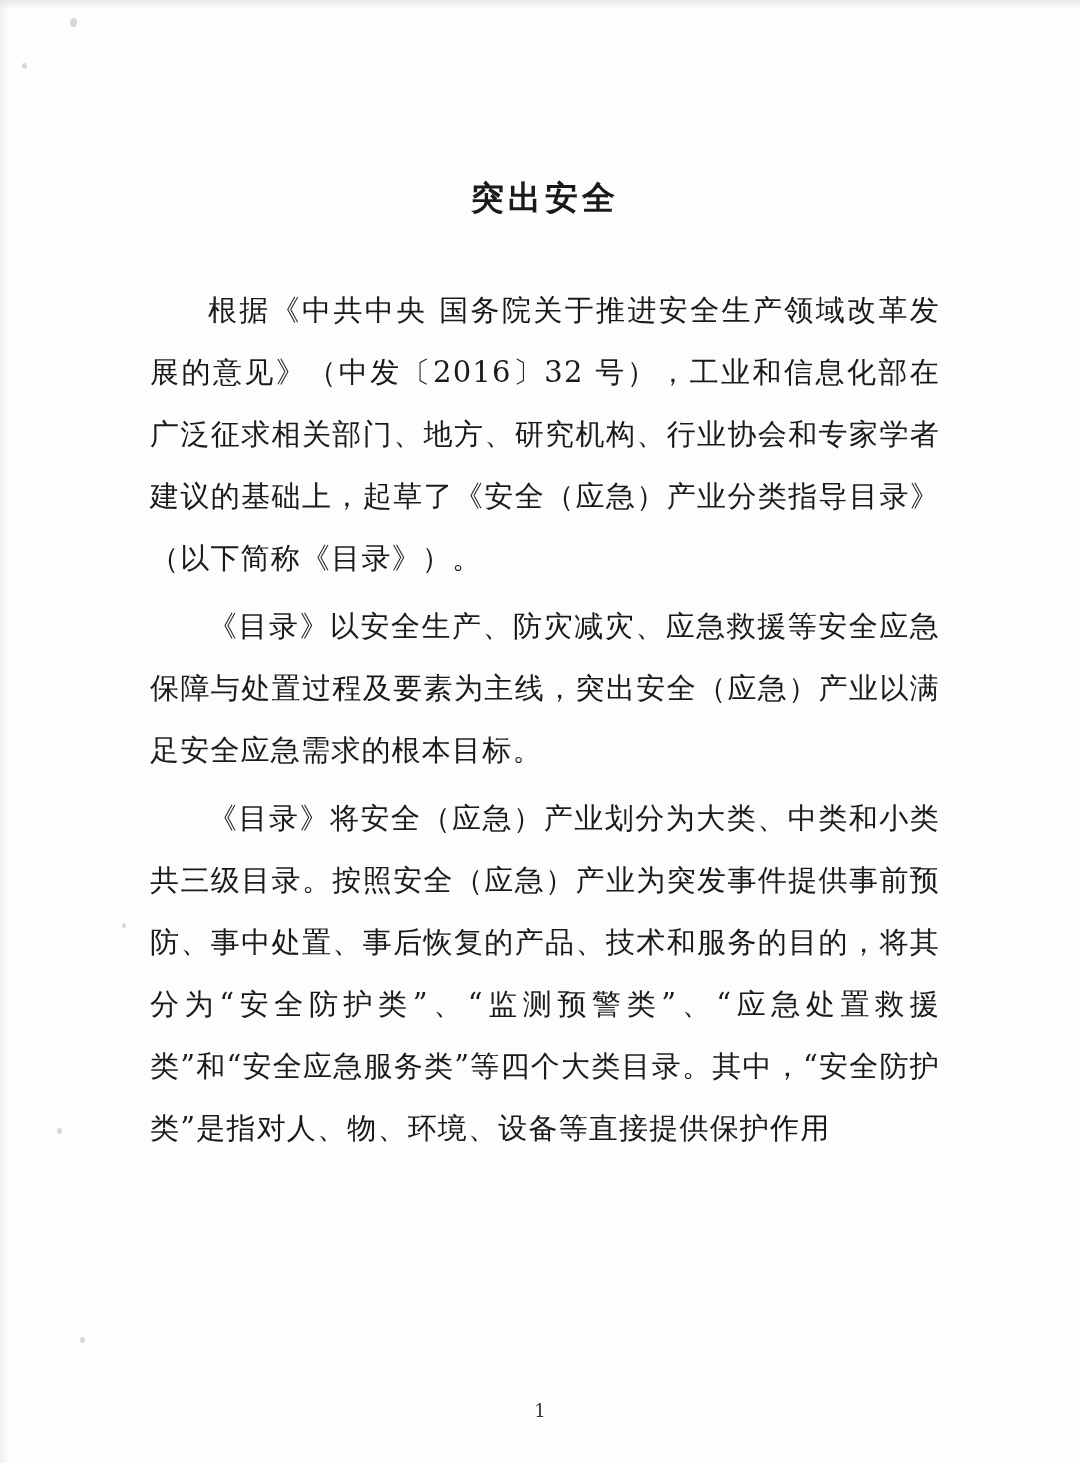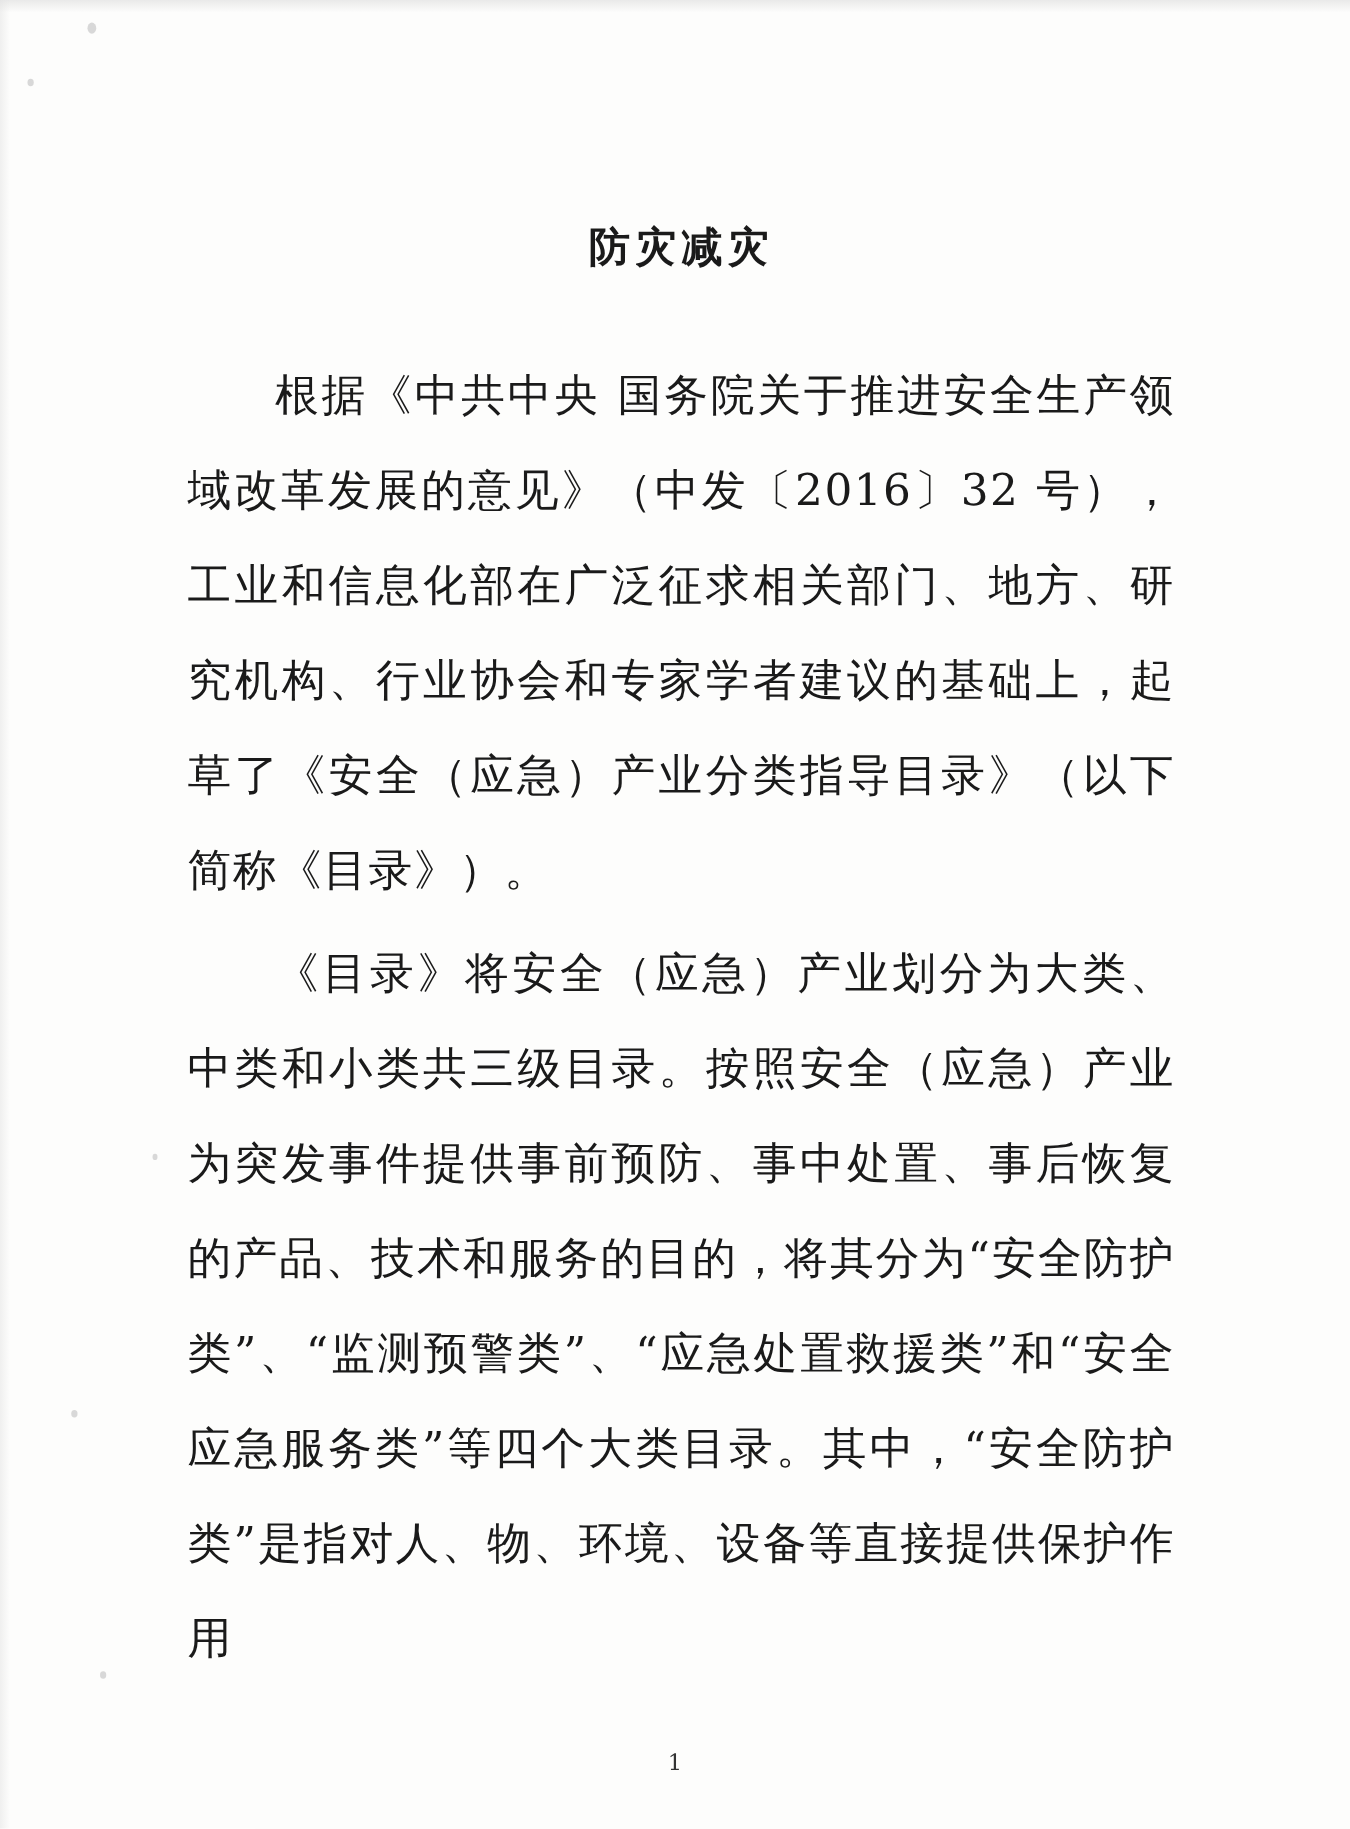--- a/index.html
+++ b/index.html
@@ -54,22 +54,22 @@
     font-size: 33px;
     font-weight: bold;
     letter-spacing: 4px;
     font-family: "DejaVu Serif", "Liberation Serif", serif;
   }
   .body-text {
     margin-top: 58px;
   }
   .para {
     margin: 0 0 6px 0;
-    font-size: 35px;
-    line-height: 76px;
+    font-size: 29px;
+    line-height: 62px;
     text-align: justify;
     text-justify: inter-ideograph;
     text-indent: 2em;
     letter-spacing: 1.2px;
   }
   .page-number {
     position: absolute;
     left: 0;
     right: 0;
     top: 1400px;
@@ -86,22 +86,23 @@
   <div class="scan-edge-top"></div>
   <div class="scan-edge-left"></div>
 
   <div class="speck" style="left:70px;top:18px;width:7px;height:9px;"></div>
   <div class="speck" style="left:22px;top:63px;width:5px;height:6px;"></div>
   <div class="speck" style="left:122px;top:923px;width:4px;height:5px;"></div>
   <div class="speck" style="left:57px;top:1128px;width:5px;height:6px;"></div>
   <div class="speck" style="left:80px;top:1337px;width:5px;height:6px;"></div>
 
   <div class="content">
-    <h1 class="doc-title">防灾减灾</h1>
+    <h1 class="doc-title">突出安全</h1>
 
     <div class="body-text">
       <p class="para">根据《中共中央 国务院关于推进安全生产领域改革发展的意见》（中发〔2016〕32 号），工业和信息化部在广泛征求相关部门、地方、研究机构、行业协会和专家学者建议的基础上，起草了《安全（应急）产业分类指导目录》（以下简称《目录》）。</p>
+      <p class="para">《目录》以安全生产、防灾减灾、应急救援等安全应急保障与处置过程及要素为主线，突出安全（应急）产业以满足安全应急需求的根本目标。</p>
       <p class="para">《目录》将安全（应急）产业划分为大类、中类和小类共三级目录。按照安全（应急）产业为突发事件提供事前预防、事中处置、事后恢复的产品、技术和服务的目的，将其分为“安全防护类”、“监测预警类”、“应急处置救援类”和“安全应急服务类”等四个大类目录。其中，“安全防护类”是指对人、物、环境、设备等直接提供保护作用</p>
     </div>
   </div>
 
   <div class="page-number">1</div>
 </div>
 
 </body></html>

